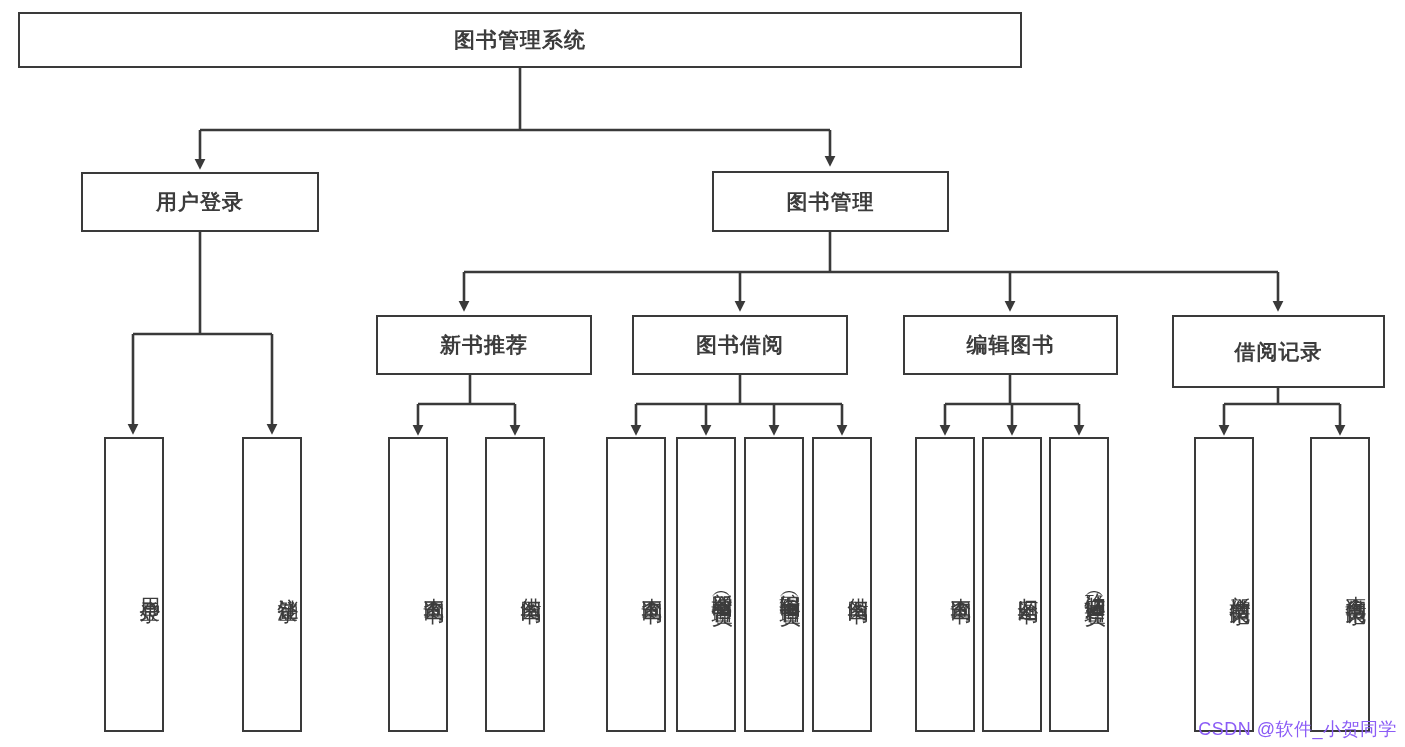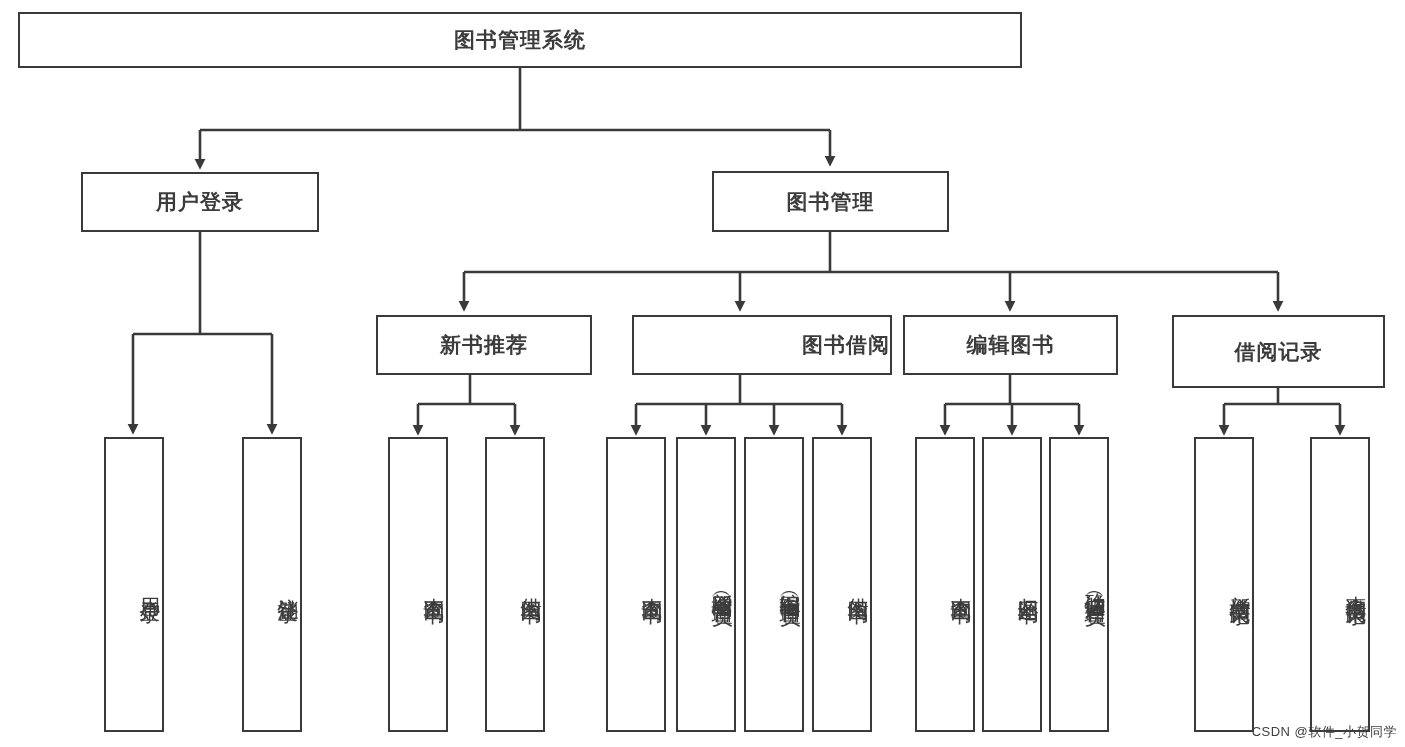--- a/index.html
+++ b/index.html
@@ -9,22 +9,22 @@
   svg#wires{position:absolute;left:0;top:0;width:1405px;height:747px;}
   .node{position:absolute;box-sizing:border-box;background:#ffffff;
         border:2.5px solid #3a3a3a;display:flex;align-items:center;
         justify-content:center;color:#3c3c3c;}
   .node.h{font-size:21px;letter-spacing:1px;font-weight:bold;}
   .node.v{writing-mode:vertical-rl;text-orientation:upright;
           font-size:21px;line-height:1.18;letter-spacing:2px;
           padding:10px 0;align-items:flex-start;justify-content:center;}
   .node.v .txt{writing-mode:vertical-rl;text-orientation:upright;
                white-space:nowrap;display:block;}
-  .watermark{position:absolute;right:8px;bottom:6px;font-size:13px;
-             color:#404040;letter-spacing:.5px;white-space:nowrap;}
+  .watermark{position:absolute;right:8px;bottom:6px;font-size:18px;
+             color:#8b5cf6;letter-spacing:.5px;white-space:nowrap;}
 </style>
 </head>
 <body>
 
 <div id="canvas">
 
   <svg id="wires" viewBox="0 0 1405 747" xmlns="http://www.w3.org/2000/svg">
     <defs>
       <marker id="arr" markerWidth="11" markerHeight="12" refX="1.2" refY="5.5" orient="auto" markerUnits="userSpaceOnUse">
         <path d="M0,0 L11,5.5 L0,11 z" fill="#3a3a3a"></path>
@@ -81,21 +81,21 @@
   <div class="node h" style="left:81px;top:172px;width:238px;height:60px;">
     <span>用户登录</span>
   </div>
   <div class="node h" style="left:712px;top:171px;width:237px;height:61px;text-align:center;">
     <span>图书管理</span>
   </div>
 
   <div class="node h" style="left:376px;top:315px;width:216px;height:60px;">
     <span>新书推荐</span>
   </div>
-  <div class="node h" style="left:632px;top:315px;width:260px;height:60px;justify-content:flex-end;">
+  <div class="node h" style="left:632px;top:315px;width:216px;height:60px;">
     <span>图书借阅</span>
   </div>
   <div class="node h" style="left:903px;top:315px;width:215px;height:60px;">
     <span>编辑图书</span>
   </div>
   <div class="node h" style="left:1172px;top:315px;width:213px;height:73px;">
     <span>借阅记录</span>
   </div>
 
   <div class="node v" style="left:104px;top:437px;width:60px;height:295px;">

